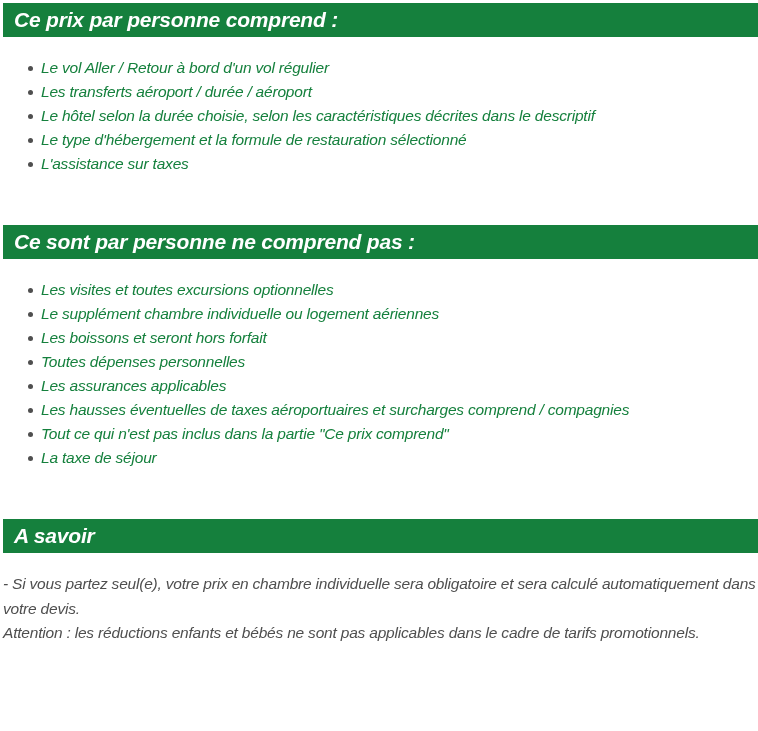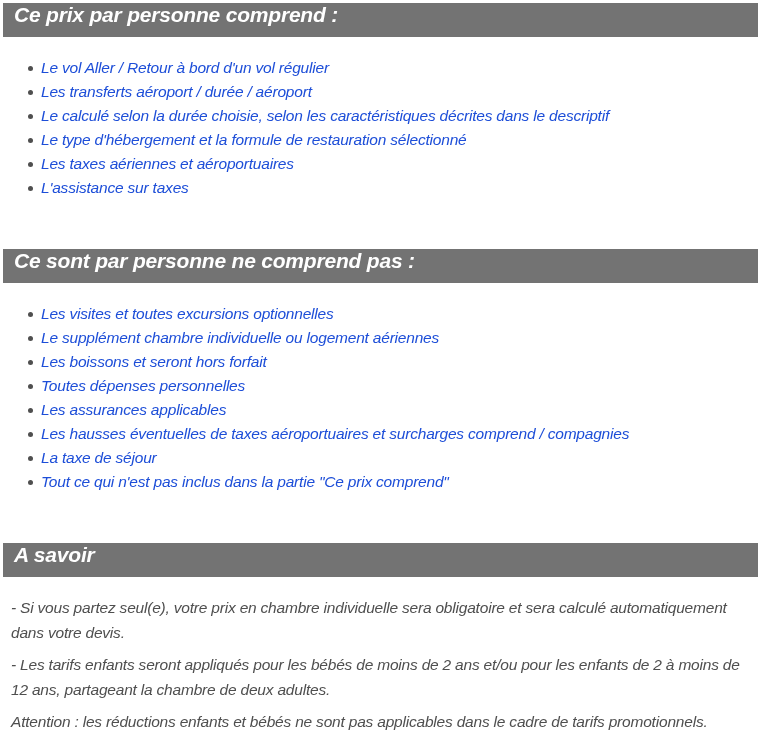--- a/index.html
+++ b/index.html
@@ -12,24 +12,24 @@
     font-family: "Liberation Sans", "DejaVu Sans", sans-serif;
     color: #4f4f4f;
   }
   .page {
     width: 755px;
     padding: 3px 0 0 3px;
     overflow: hidden;
   }
   
   .section-bar {
-    background: #737373;
+    background: #15803d;
     height: 34px;
     display: flex;
-    align-items: flex-start;
+    align-items: center;
     padding-left: 11px;
     margin: 0 0 19px 0;
     box-sizing: border-box;
   }
   .section-bar .bar-title {
     color: #ffffff;
     font-size: 21px;
     font-weight: bold;
     font-style: italic;
     letter-spacing: -0.2px;
@@ -40,85 +40,83 @@
     list-style: none;
     margin: 0 0 49px 0;
     padding: 0 0 0 25px;
   }
   ul.items li {
     position: relative;
     padding-left: 13px;
     font-style: italic;
     font-size: 15.5px;
     line-height: 24px;
-    color: #1d4ed8;
+    color: #15803d;
     letter-spacing: -0.2px;
   }
   ul.items li .bullet-dot {
     position: absolute;
     left: 0;
     top: 9.5px;
     width: 5px;
     height: 5px;
     border-radius: 50%;
     background: #4f4f4f;
   }
   
   .notes {
     margin: 0;
     padding: 0;
   }
   .notes p {
-    margin: 8px;
+    margin: 0;
     font-style: italic;
     font-size: 15.5px;
     line-height: 24.5px;
     color: #4f4f4f;
     letter-spacing: -0.2px;
   }
 </style>
 </head>
 <body>
 
 <div class="page">
 
   <section>
     <div class="section-bar">
       <span class="bar-title">Ce prix par personne comprend :</span>
     </div>
     <ul class="items">
       <li><span class="bullet-dot"></span><span>Le vol Aller / Retour à bord d'un vol régulier</span></li>
       <li><span class="bullet-dot"></span><span>Les transferts aéroport / durée / aéroport</span></li>
-      <li><span class="bullet-dot"></span><span>Le calculé selon la durée choisie, selon les caractéristiques décrites dans le descriptif</span></li>
+      <li><span class="bullet-dot"></span><span>Le hôtel selon la durée choisie, selon les caractéristiques décrites dans le descriptif</span></li>
       <li><span class="bullet-dot"></span><span>Le type d'hébergement et la formule de restauration sélectionné</span></li>
-      <li><span class="bullet-dot"></span><span>Les taxes aériennes et aéroportuaires</span></li>
       <li><span class="bullet-dot"></span><span>L'assistance sur taxes</span></li>
     </ul>
   </section>
 
   <section>
     <div class="section-bar">
       <span class="bar-title">Ce sont par personne ne comprend pas :</span>
     </div>
     <ul class="items">
       <li><span class="bullet-dot"></span><span>Les visites et toutes excursions optionnelles</span></li>
       <li><span class="bullet-dot"></span><span>Le supplément chambre individuelle ou logement aériennes</span></li>
       <li><span class="bullet-dot"></span><span>Les boissons et seront hors forfait</span></li>
       <li><span class="bullet-dot"></span><span>Toutes dépenses personnelles</span></li>
       <li><span class="bullet-dot"></span><span>Les assurances applicables</span></li>
       <li><span class="bullet-dot"></span><span>Les hausses éventuelles de taxes aéroportuaires et surcharges comprend / compagnies</span></li>
+      <li><span class="bullet-dot"></span><span>Tout ce qui n'est pas inclus dans la partie "Ce prix comprend"</span></li>
       <li><span class="bullet-dot"></span><span>La taxe de séjour</span></li>
-      <li><span class="bullet-dot"></span><span>Tout ce qui n'est pas inclus dans la partie "Ce prix comprend"</span></li>
     </ul>
   </section>
 
   <section>
     <div class="section-bar">
       <span class="bar-title">A savoir</span>
     </div>
     <div class="notes">
       <p>- Si vous partez seul(e), votre prix en chambre individuelle sera obligatoire et sera calculé automatiquement dans votre devis.</p>
-      <p>- Les tarifs enfants seront appliqués pour les bébés de moins de 2 ans et/ou pour les enfants de 2 à moins de 12 ans, partageant la chambre de deux adultes.</p>
       <p>Attention : les réductions enfants et bébés ne sont pas applicables dans le cadre de tarifs promotionnels.</p>
     </div>
   </section>
 
 </div>
 
 </body></html>

